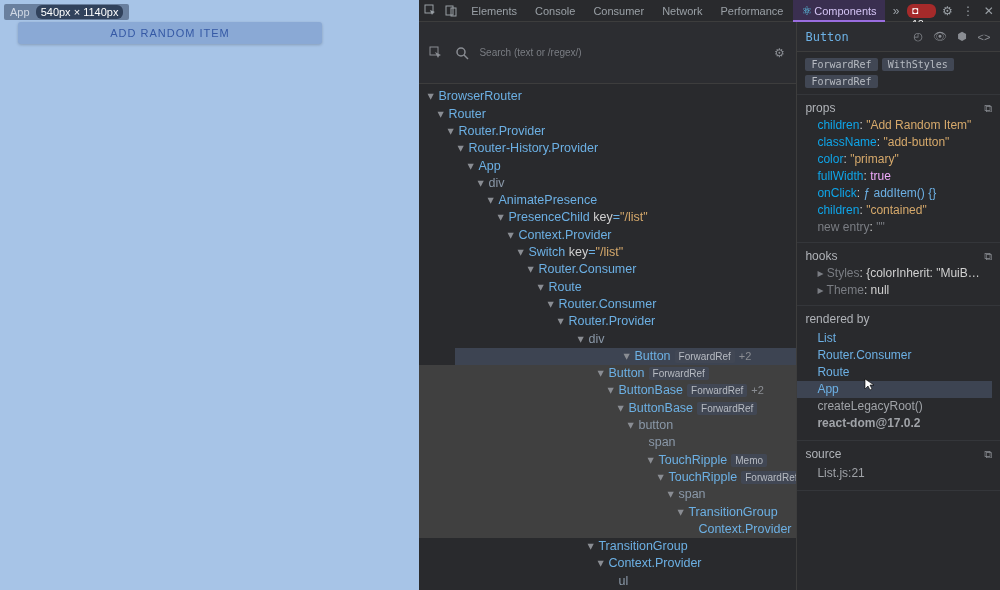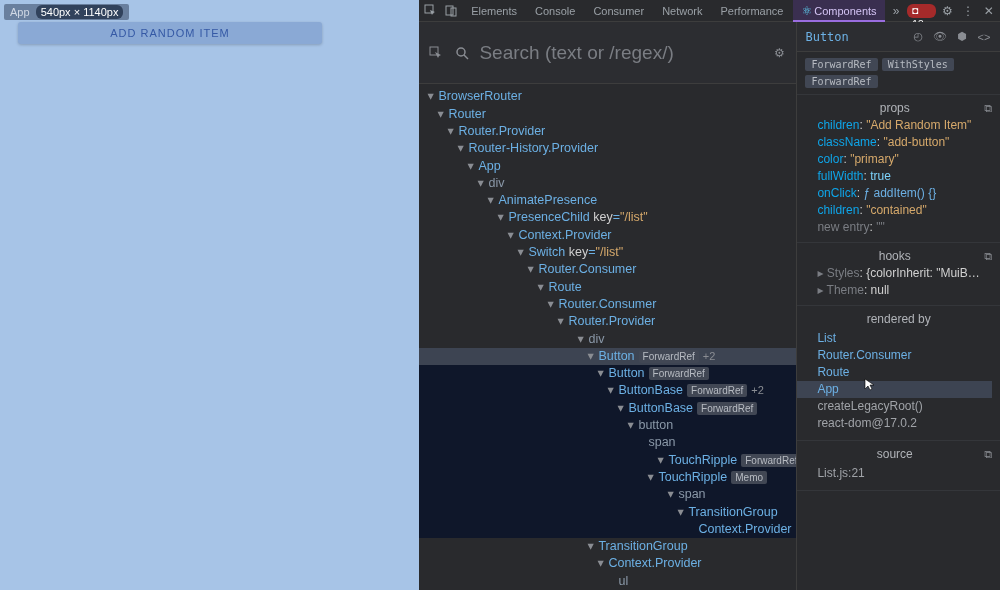--- a/index.html
+++ b/index.html
@@ -21,55 +21,55 @@
 .tabbar .tab { padding: 0 8px; height: 22px; line-height: 22px; color: #9aa0a6; font-size: 11px; }
 .tabbar .tab.active { background: #3a2f50; color: #d5c5f5; border-bottom: 2px solid #9a6de0; }
 .tabbar .right { margin-left: auto; display: flex; align-items: center; gap: 2px; }
 .tabbar .err-badge { background: #a52a2a; color: #fff; font-size: 10px; padding: 0 5px; border-radius: 6px; height: 14px; line-height: 14px; }
 .tabbar .atom { color: #61dafb; font-size: 12px; margin-right: 2px; }
 
 
 .toolbar { height: 30px; display: flex; align-items: center; background: #2c2d31; border-bottom: 1px solid #3d3d3d; }
 .toolbar.left-tools { flex: 1; padding: 0 8px; gap: 8px; }
 .toolbar .ic { width: 18px; height: 18px; display: flex; align-items: center; justify-content: center; color: #8a8d93; }
-.search-input { flex: 1; background: transparent; border: none; color: #d946ef; font-size: 19px; outline: none; }
+.search-input { flex: 1; background: transparent; border: none; color: #d946ef; font-size: 10px; outline: none; }
 .search-input::placeholder { color: #7a7d83; }
 
 
 .main-split { flex: 1; display: flex; overflow: hidden; }
 
 
 .tree-pane { width: 377px; background: #292a2d; overflow: auto; font-family: Menlo, Consolas, monospace; font-size: 12.5px; line-height: 17.3px; padding-top: 4px; }
 .tree-row { white-space: nowrap; padding-left: var(--ind, 8px); color: #6cb0e4; position: relative; }
 .tree-row .caret { color: #8a8d93; margin-right: 3px; display: inline-block; width: 8px; }
 .tree-row .kname { color: #d0d0d0; }
 .tree-row .kval { color: #d6a96b; }
-.tree-row.sel { background: #3d4452; }
-.tree-row.dim { background: #0f172a; }
+.tree-row.sel { background: #3d4452; margin-left: 36px; }
+.tree-row.dim { background: #404040; }
 .chip { background: #414754; color: #b7bbc2; font-size: 10px; padding: 0 4px; border-radius: 2px; margin-left: 4px; display: inline-block; line-height: 13px; }
 .plus { color: #8a8d93; font-size: 11px; margin-left: 4px; }
 .tree-row.muted { color: #8a98a8; }
 
 
 .details { flex: 1; display: flex; flex-direction: column; background: #292a2d; border-left: 1px solid #3d3d3d; }
 .details-head { height: 30px; display: flex; align-items: center; background: #2c2d31; border-bottom: 1px solid #3d3d3d; padding: 0 8px; gap: 6px; }
 .details-head .title { flex: 1; color: #6cb0e4; font-family: Menlo, Consolas, monospace; font-size: 12px; }
 .details-head .mic { width: 16px; color: #8a8d93; font-size: 11px; text-align: center; }
 .chipbar { padding: 6px 8px; display: flex; gap: 4px; flex-wrap: wrap; border-bottom: 1px solid #34363a; }
 .chipbar .chip2 { background: #414754; color: #b7bbc2; font-size: 10px; padding: 1px 6px; border-radius: 2px; font-family: Menlo, Consolas, monospace; }
 
 .section { padding: 4px 0 6px 0; border-bottom: 1px solid #34363a; }
-.sec-head { display: flex; align-items: center; padding: 2px 8px; color: #b0b3b8; font-size: 12px; text-align: center; }
+.sec-head { display: flex; align-items: center; padding: 2px 8px; color: #b0b3b8; font-size: 12px; }
 .sec-head .grow { flex: 1; }
 .copy-ic { color: #8a8d93; font-size: 11px; }
 .kv { font-family: Menlo, Consolas, monospace; font-size: 12px; padding: 0 8px 0 20px; line-height: 17px; white-space: nowrap; overflow: hidden; text-overflow: ellipsis; }
 .kv .k { color: #0ea5e9; }
 .kv .c { color: #d0d0d0; }
 .kv .s { color: #d6a96b; }
-.kv .b { color: #7dd3fc; }
+.kv .b { color: #f0abfc; }
 .kv .f { color: #6cb0e4; }
 .kv .dim { color: #7a7d83; }
 
 .rb-list { padding: 2px 8px 2px 20px; font-family: Menlo, Consolas, monospace; font-size: 12px; line-height: 17px; }
 .rb-list .ln { color: #6cb0e4; }
 .rb-list .ln.cur { background: #3d4452; display: block; margin-left: -20px; padding-left: 20px; }
 .rb-list .mut { color: #a0a3a8; }
 .cursor { position: absolute; width: 14px; height: 14px; pointer-events: none; }
 .cursor svg { width: 14px; height: 14px; }
 </style>
@@ -148,22 +148,22 @@
           <div class="tree-row" style="--ind: 118px;"><span class="caret">▾</span>Route</div>
           <div class="tree-row" style="--ind: 128px;"><span class="caret">▾</span>Router.Consumer</div>
           <div class="tree-row" style="--ind: 138px;"><span class="caret">▾</span>Router.Provider</div>
           <div class="tree-row muted" style="--ind: 158px;"><span class="caret">▾</span>div</div>
           <div class="tree-row sel" style="--ind: 168px;"><span class="caret">▾</span>Button<span class="chip">ForwardRef</span><span class="plus">+2</span></div>
           <div class="tree-row dim" style="--ind: 178px;"><span class="caret">▾</span>Button<span class="chip">ForwardRef</span></div>
           <div class="tree-row dim" style="--ind: 188px;"><span class="caret">▾</span>ButtonBase<span class="chip">ForwardRef</span><span class="plus">+2</span></div>
           <div class="tree-row dim" style="--ind: 198px;"><span class="caret">▾</span>ButtonBase<span class="chip">ForwardRef</span></div>
           <div class="tree-row dim muted" style="--ind: 208px;"><span class="caret">▾</span>button</div>
           <div class="tree-row dim muted" style="--ind: 218px;"><span class="caret">&nbsp;</span>span</div>
+          <div class="tree-row dim" style="--ind: 228px;"><span class="caret">▾</span>TouchRipple<span class="chip">Memo</span></div>
           <div class="tree-row dim" style="--ind: 238px;"><span class="caret">▾</span>TouchRipple<span class="chip">ForwardRef</span></div>
-          <div class="tree-row dim" style="--ind: 228px;"><span class="caret">▾</span>TouchRipple<span class="chip">Memo</span></div>
           <div class="tree-row dim muted" style="--ind: 248px;"><span class="caret">▾</span>span</div>
           <div class="tree-row dim" style="--ind: 258px;"><span class="caret">▾</span>TransitionGroup</div>
           <div class="tree-row dim" style="--ind: 268px;"><span class="caret">&nbsp;</span>Context.Provider</div>
           <div class="tree-row" style="--ind: 168px;"><span class="caret">▾</span>TransitionGroup</div>
           <div class="tree-row" style="--ind: 178px;"><span class="caret">▾</span>Context.Provider</div>
           <div class="tree-row muted" style="--ind: 188px;"><span class="caret">&nbsp;</span>ul</div>
         </div>
     </div>
 
     <div class="details">
@@ -211,21 +211,21 @@
       <div class="section" style="position:relative">
         <div class="sec-head">
             <span class="grow">rendered by</span>
           </div>
         <div class="rb-list" id="renderedby">
             <span class="ln" style="display: block;">List</span>
             <span class="ln" style="display: block;">Router.Consumer</span>
             <span class="ln" style="display: block;">Route</span>
             <span class="ln cur" style="display: block;">App</span>
             <span class="mut" style="display: block;">createLegacyRoot()</span>
-            <span class="mut" style="display: block;">react-dom@17.0.2</span>
+            <span class="mut" style="display: block; font-weight: bold;">react-dom@17.0.2</span>
           </div>
         <div class="cursor" style="top:72px;left:66px"><svg viewBox="0 0 14 14">
               <path d="M2 1 L2 11 L5 8 L7 12 L9 11 L7 7 L11 7 Z" fill="#fff" stroke="#000" stroke-width="0.6"></path>
             </svg></div>
       </div>
 
       <div class="section">
         <div class="sec-head">
             <span class="grow">source</span>
             <span class="copy-ic">⧉</span>

